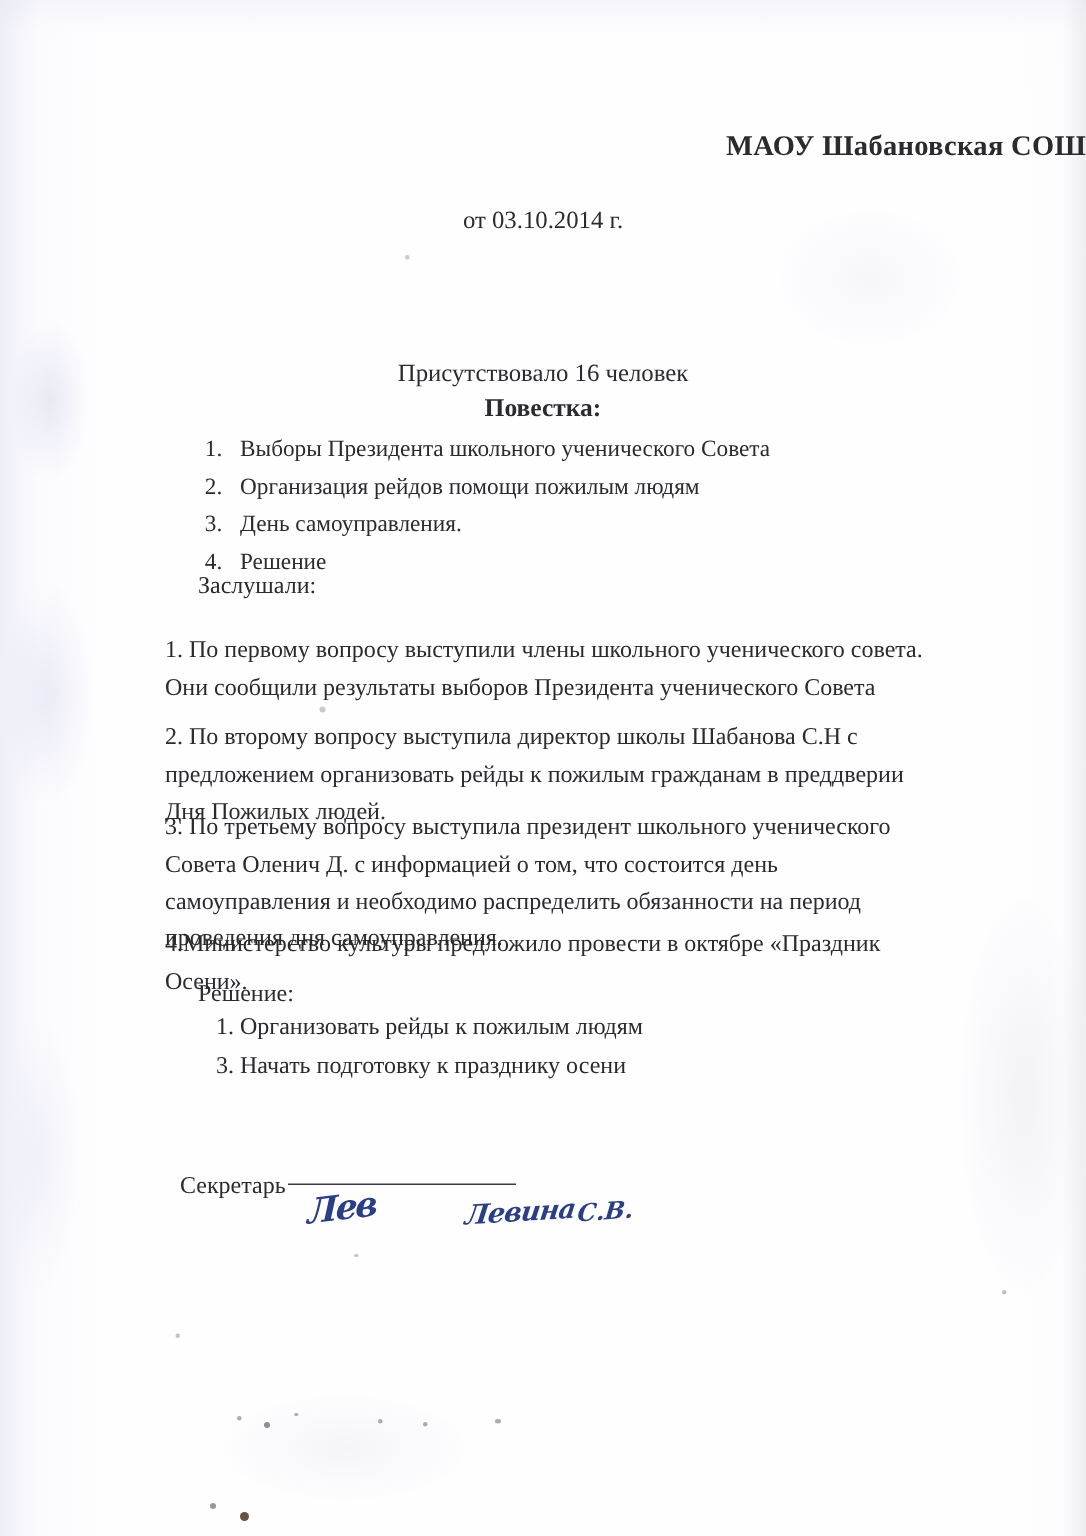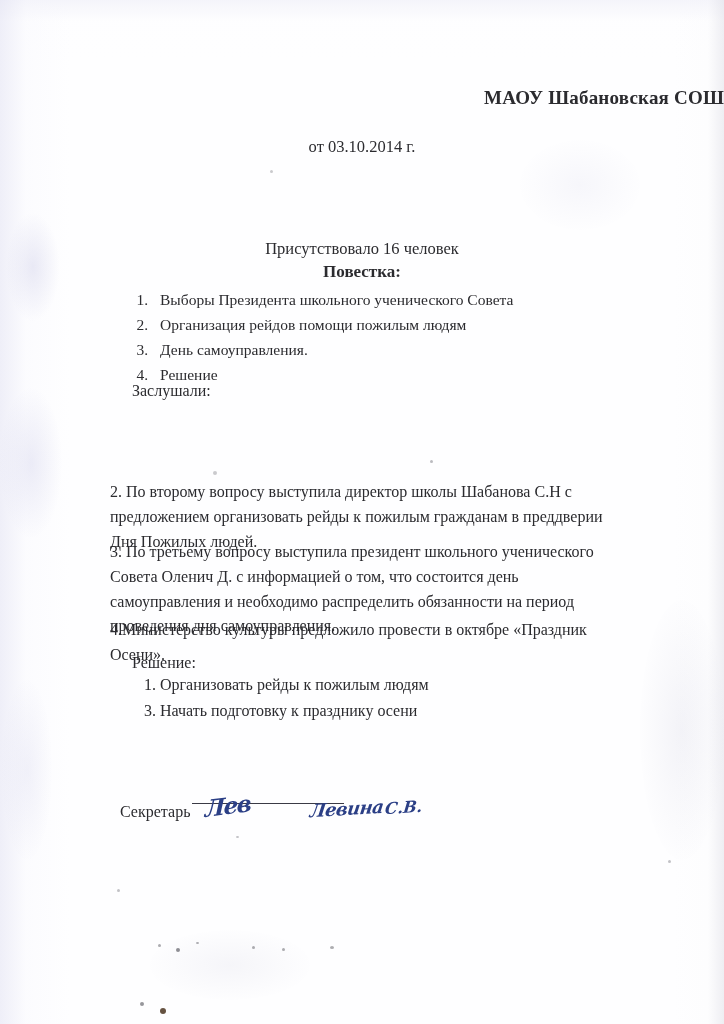--- a/index.html
+++ b/index.html
@@ -133,23 +133,23 @@
   }
   .decision-list .d-item {
     line-height: 1.62;
     white-space: nowrap;
   }
 
   
   .sign-row {
     position: absolute;
     left: 120px;
-    top: 803px;
+    top: 782px;
     display: flex;
-    align-items: flex-start;
+    align-items: center;
     font-size: 16px;
   }
   .sign-label { white-space: nowrap; }
   .sign-rule {
     width: 152px;
     height: 0;
     border-bottom: 1.4px solid #3a3a45;
     margin-left: 2px;
     margin-bottom: 3px;
     position: relative;
@@ -223,20 +223,21 @@
 
   <ol class="agenda-list">
     <li>Выборы Президента школьного ученического Совета</li>
     <li>Организация рейдов помощи пожилым людям</li>
     <li>День самоуправления.</li>
     <li>Решение</li>
   </ol>
 
   <div class="line heard-label" style="top:381px;">Заслушали:</div>
 
+  <div class="block para" style="top:422px;">1. По первому вопросу выступили члены школьного ученического совета. Они сообщили   результаты выборов Президента ученического Совета</div>
 
   <div class="block para" style="top:480px;">2. По второму вопросу выступила директор школы Шабанова С.Н с предложением организовать рейды к пожилым гражданам в преддверии  Дня Пожилых людей.</div>
 
   <div class="block para" style="top:540px;">3. По третьему вопросу выступила президент школьного ученического Совета Оленич Д. с информацией о том, что состоится день самоуправления и необходимо распределить обязанности на период проведения дня самоуправления.</div>
 
   <div class="block para" style="top:618px;">4.Министерство культуры предложило провести в октябре «Праздник Осени».</div>
 
   <div class="line decision-label" style="top:653px;">Решение:</div>
 
   <div class="decision-list" style="top:672px;">

